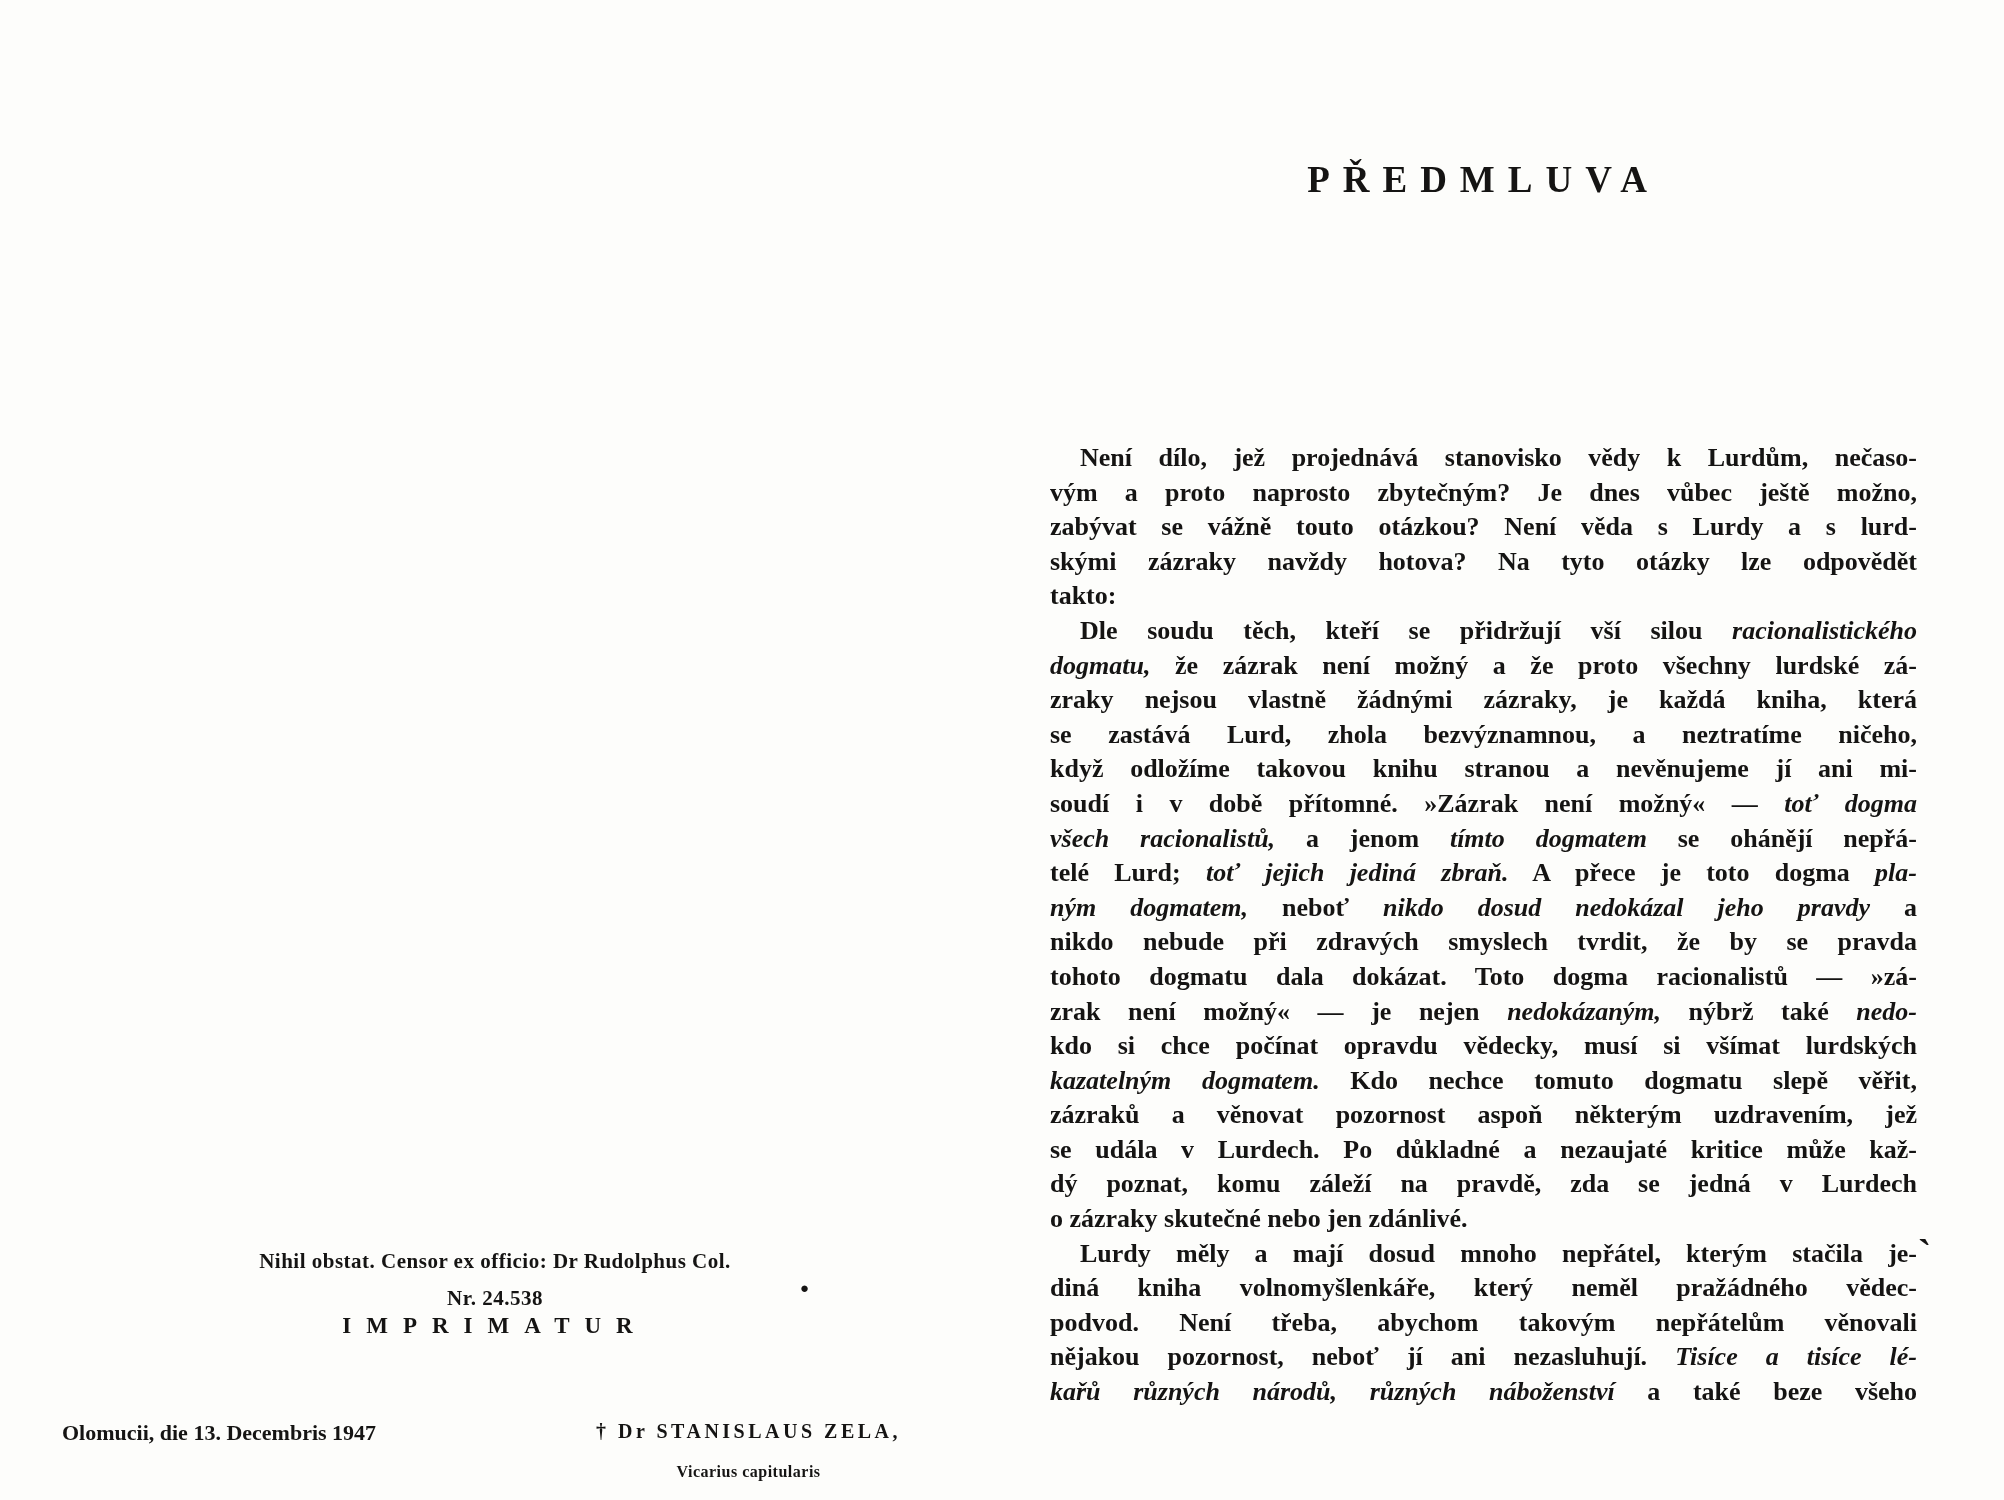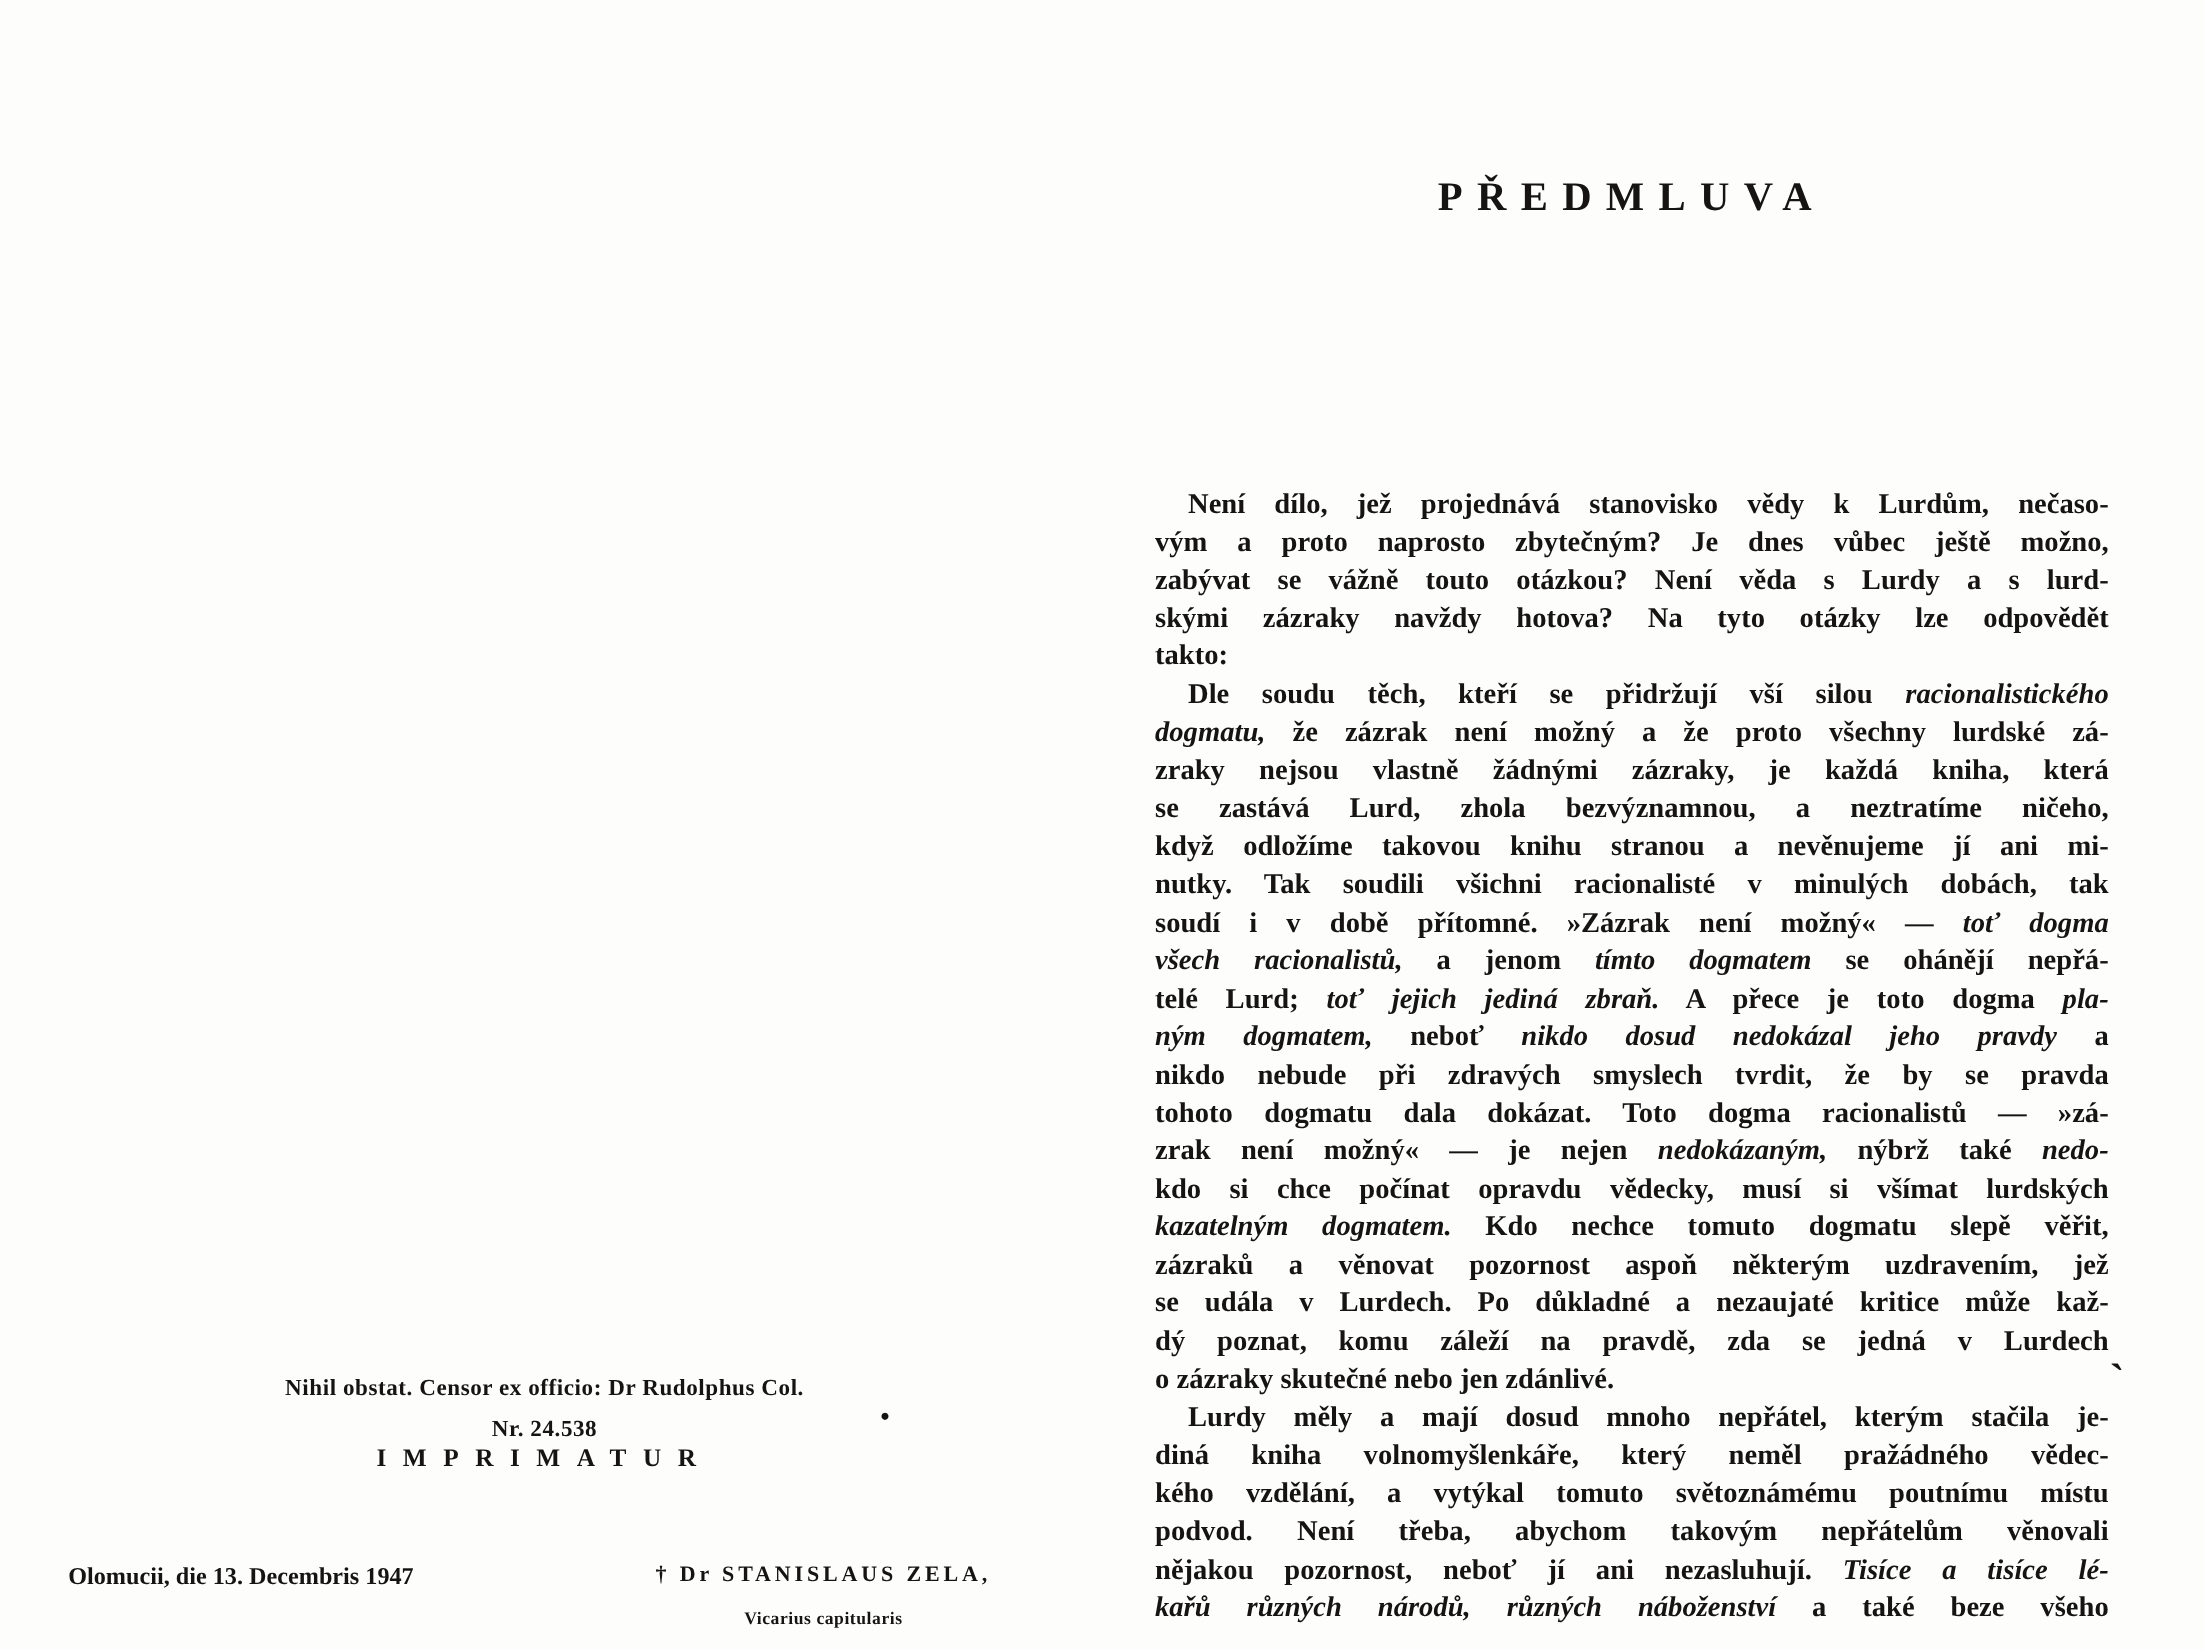--- a/index.html
+++ b/index.html
@@ -123,37 +123,35 @@
         <div class="tline ind"><span>Není dílo, jež projednává stanovisko vědy k Lurdům, nečaso-</span></div>
         <div class="tline"><span>vým a proto naprosto zbytečným? Je dnes vůbec ještě možno,</span></div>
         <div class="tline"><span>zabývat se vážně touto otázkou? Není věda s Lurdy a s lurd-</span></div>
         <div class="tline"><span>skými zázraky navždy hotova? Na tyto otázky lze odpovědět</span></div>
         <div class="tline noj"><span>takto:</span></div>
         <div class="tline ind"><span>Dle soudu těch, kteří se přidržují vší silou </span><span class="it">racionalistického</span></div>
         <div class="tline"><span class="it">dogmatu,</span><span> že zázrak není možný a že proto všechny lurdské zá-</span></div>
         <div class="tline"><span>zraky nejsou vlastně žádnými zázraky, je každá kniha, která</span></div>
         <div class="tline"><span>se zastává Lurd, zhola bezvýznamnou, a neztratíme ničeho,</span></div>
         <div class="tline"><span>když odložíme takovou knihu stranou a nevěnujeme jí ani mi-</span></div>
-        <div class="tline"><span>nutky. Tak soudili všichni racionalisté v minulých dobách, tak</span></div>
         <div class="tline"><span>soudí i v době přítomné. »Zázrak není možný« — </span><span class="it">toť dogma</span></div>
         <div class="tline"><span class="it">všech racionalistů,</span><span> a jenom </span><span class="it">tímto dogmatem</span><span> se ohánějí nepřá-</span></div>
         <div class="tline"><span>telé Lurd; </span><span class="it">toť jejich jediná zbraň.</span><span> A přece je toto dogma </span><span class="it">pla-</span></div>
         <div class="tline"><span class="it">ným dogmatem,</span><span> neboť </span><span class="it">nikdo dosud nedokázal jeho pravdy</span><span> a</span></div>
         <div class="tline"><span>nikdo nebude při zdravých smyslech tvrdit, že by se pravda</span></div>
         <div class="tline"><span>tohoto dogmatu dala dokázat. Toto dogma racionalistů — »zá-</span></div>
         <div class="tline"><span>zrak není možný« — je nejen </span><span class="it">nedokázaným,</span><span> nýbrž také </span><span class="it">nedo-</span></div>
         <div class="tline"><span>kdo si chce počínat opravdu vědecky, musí si všímat lurdských</span></div>
         <div class="tline"><span class="it">kazatelným dogmatem.</span><span> Kdo nechce tomuto dogmatu slepě věřit,</span></div>
         <div class="tline"><span>zázraků a věnovat pozornost aspoň některým uzdravením, jež</span></div>
         <div class="tline"><span>se udála v Lurdech. Po důkladné a nezaujaté kritice může kaž-</span></div>
         <div class="tline"><span>dý poznat, komu záleží na pravdě, zda se jedná v Lurdech</span></div>
         <div class="tline noj"><span>o zázraky skutečné nebo jen zdánlivé.</span></div>
         <div class="tline ind"><span>Lurdy měly a mají dosud mnoho nepřátel, kterým stačila je-</span></div>
         <div class="tline"><span>diná kniha volnomyšlenkáře, který neměl pražádného vědec-</span></div>
-        <div class="tline"><span>kého vzdělání, a vytýkal tomuto světoznámému poutnímu místu</span></div>
         <div class="tline"><span>podvod. Není třeba, abychom takovým nepřátelům věnovali</span></div>
         <div class="tline"><span>nějakou pozornost, neboť jí ani nezasluhují. </span><span class="it">Tisíce a tisíce lé-</span></div>
         <div class="tline"><span class="it">kařů různých národů, různých náboženství</span><span> a také beze všeho</span></div>
       </div>
     <div class="stray-mark">`</div>
   </section>
 
 </div>
 
 </body></html>

